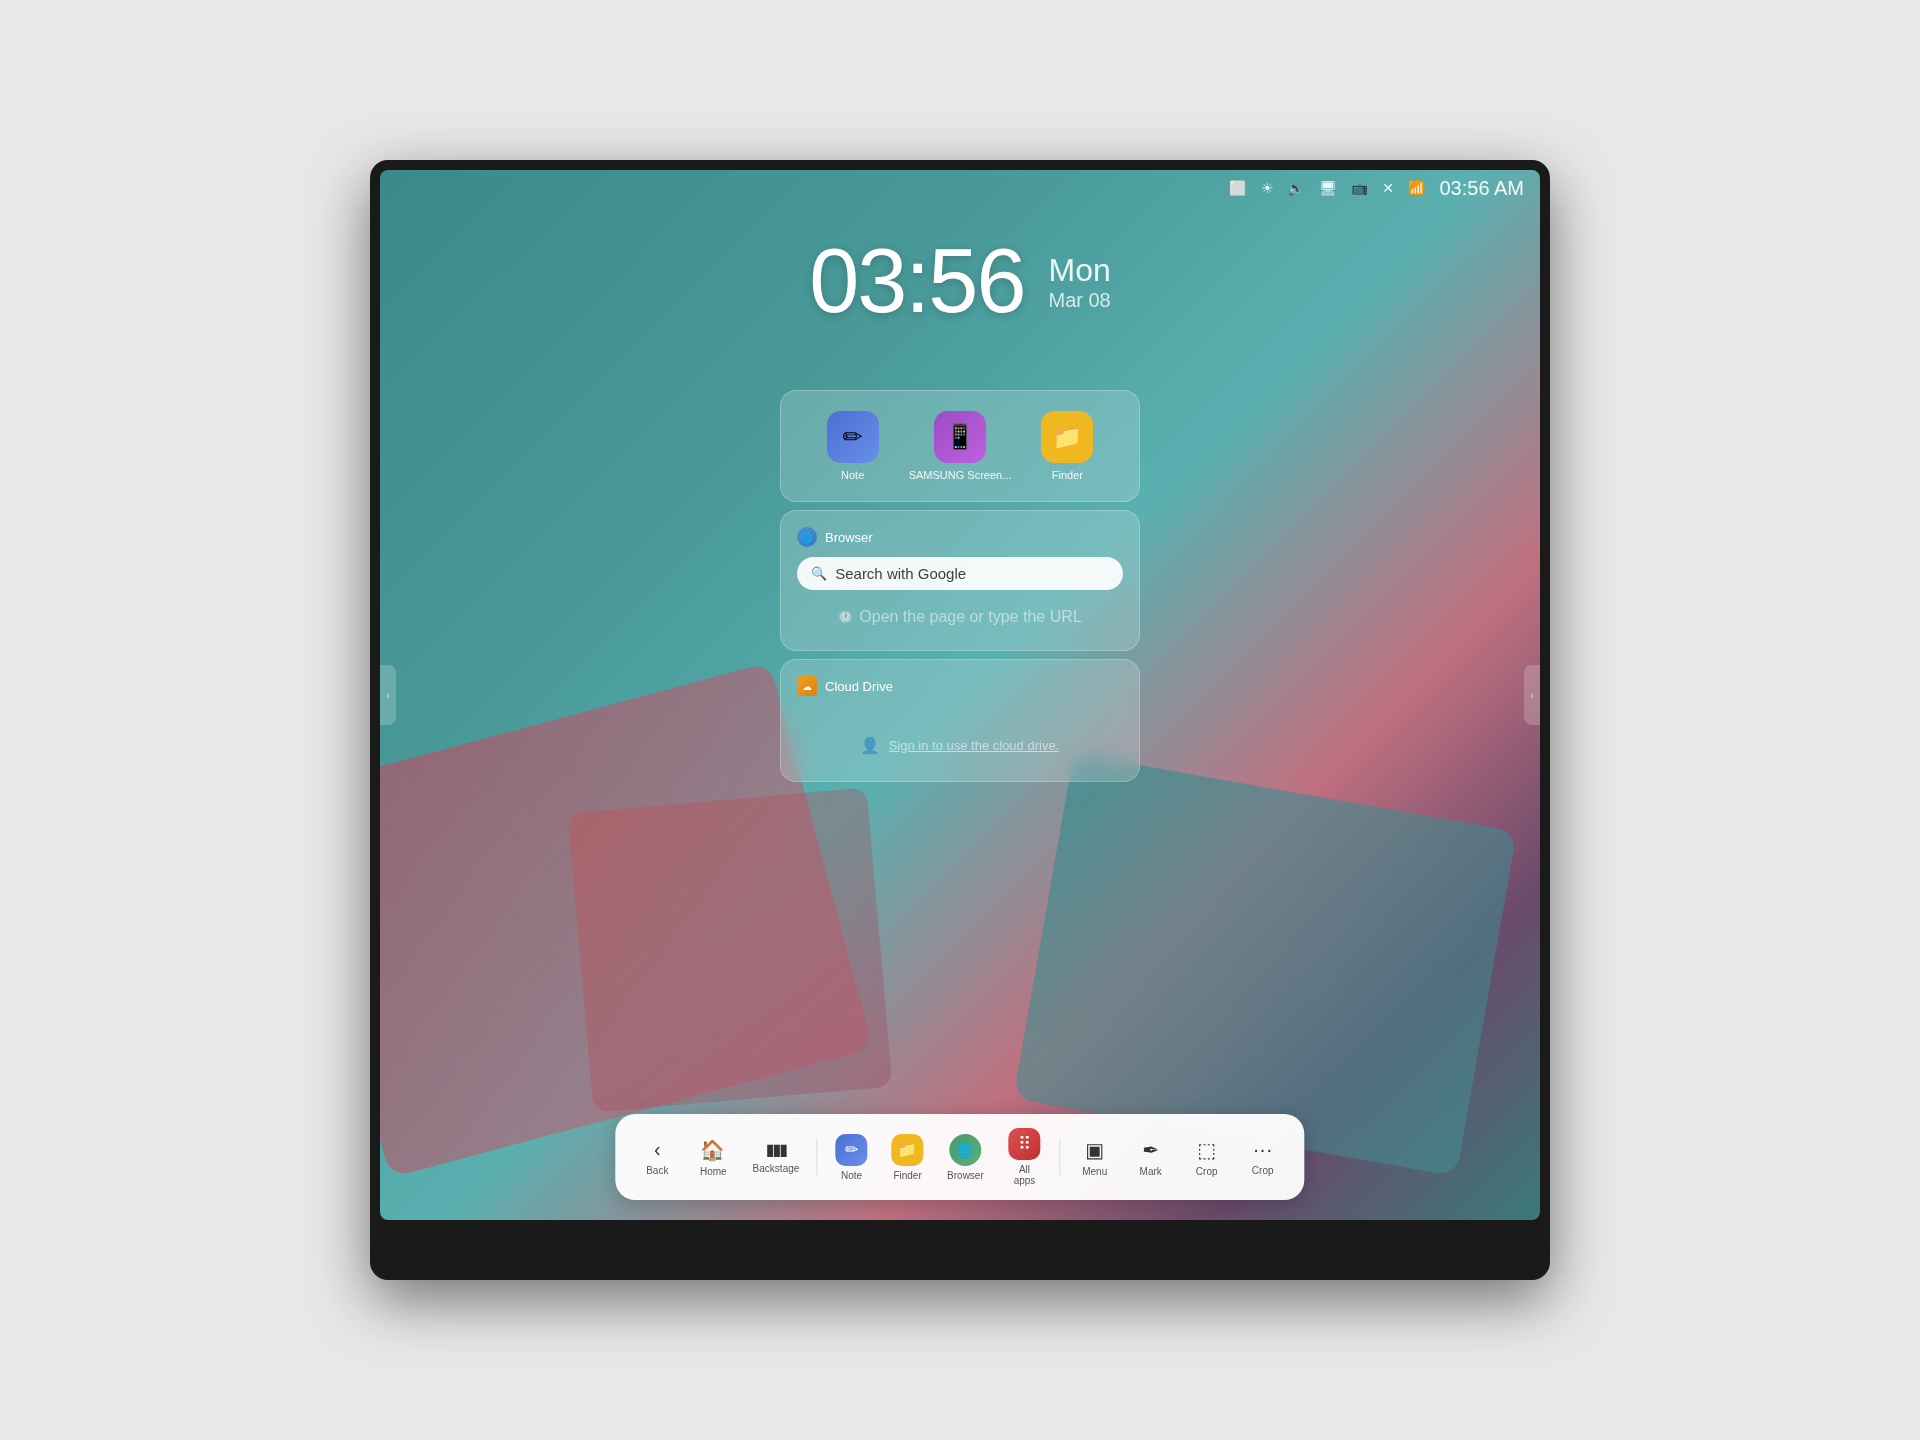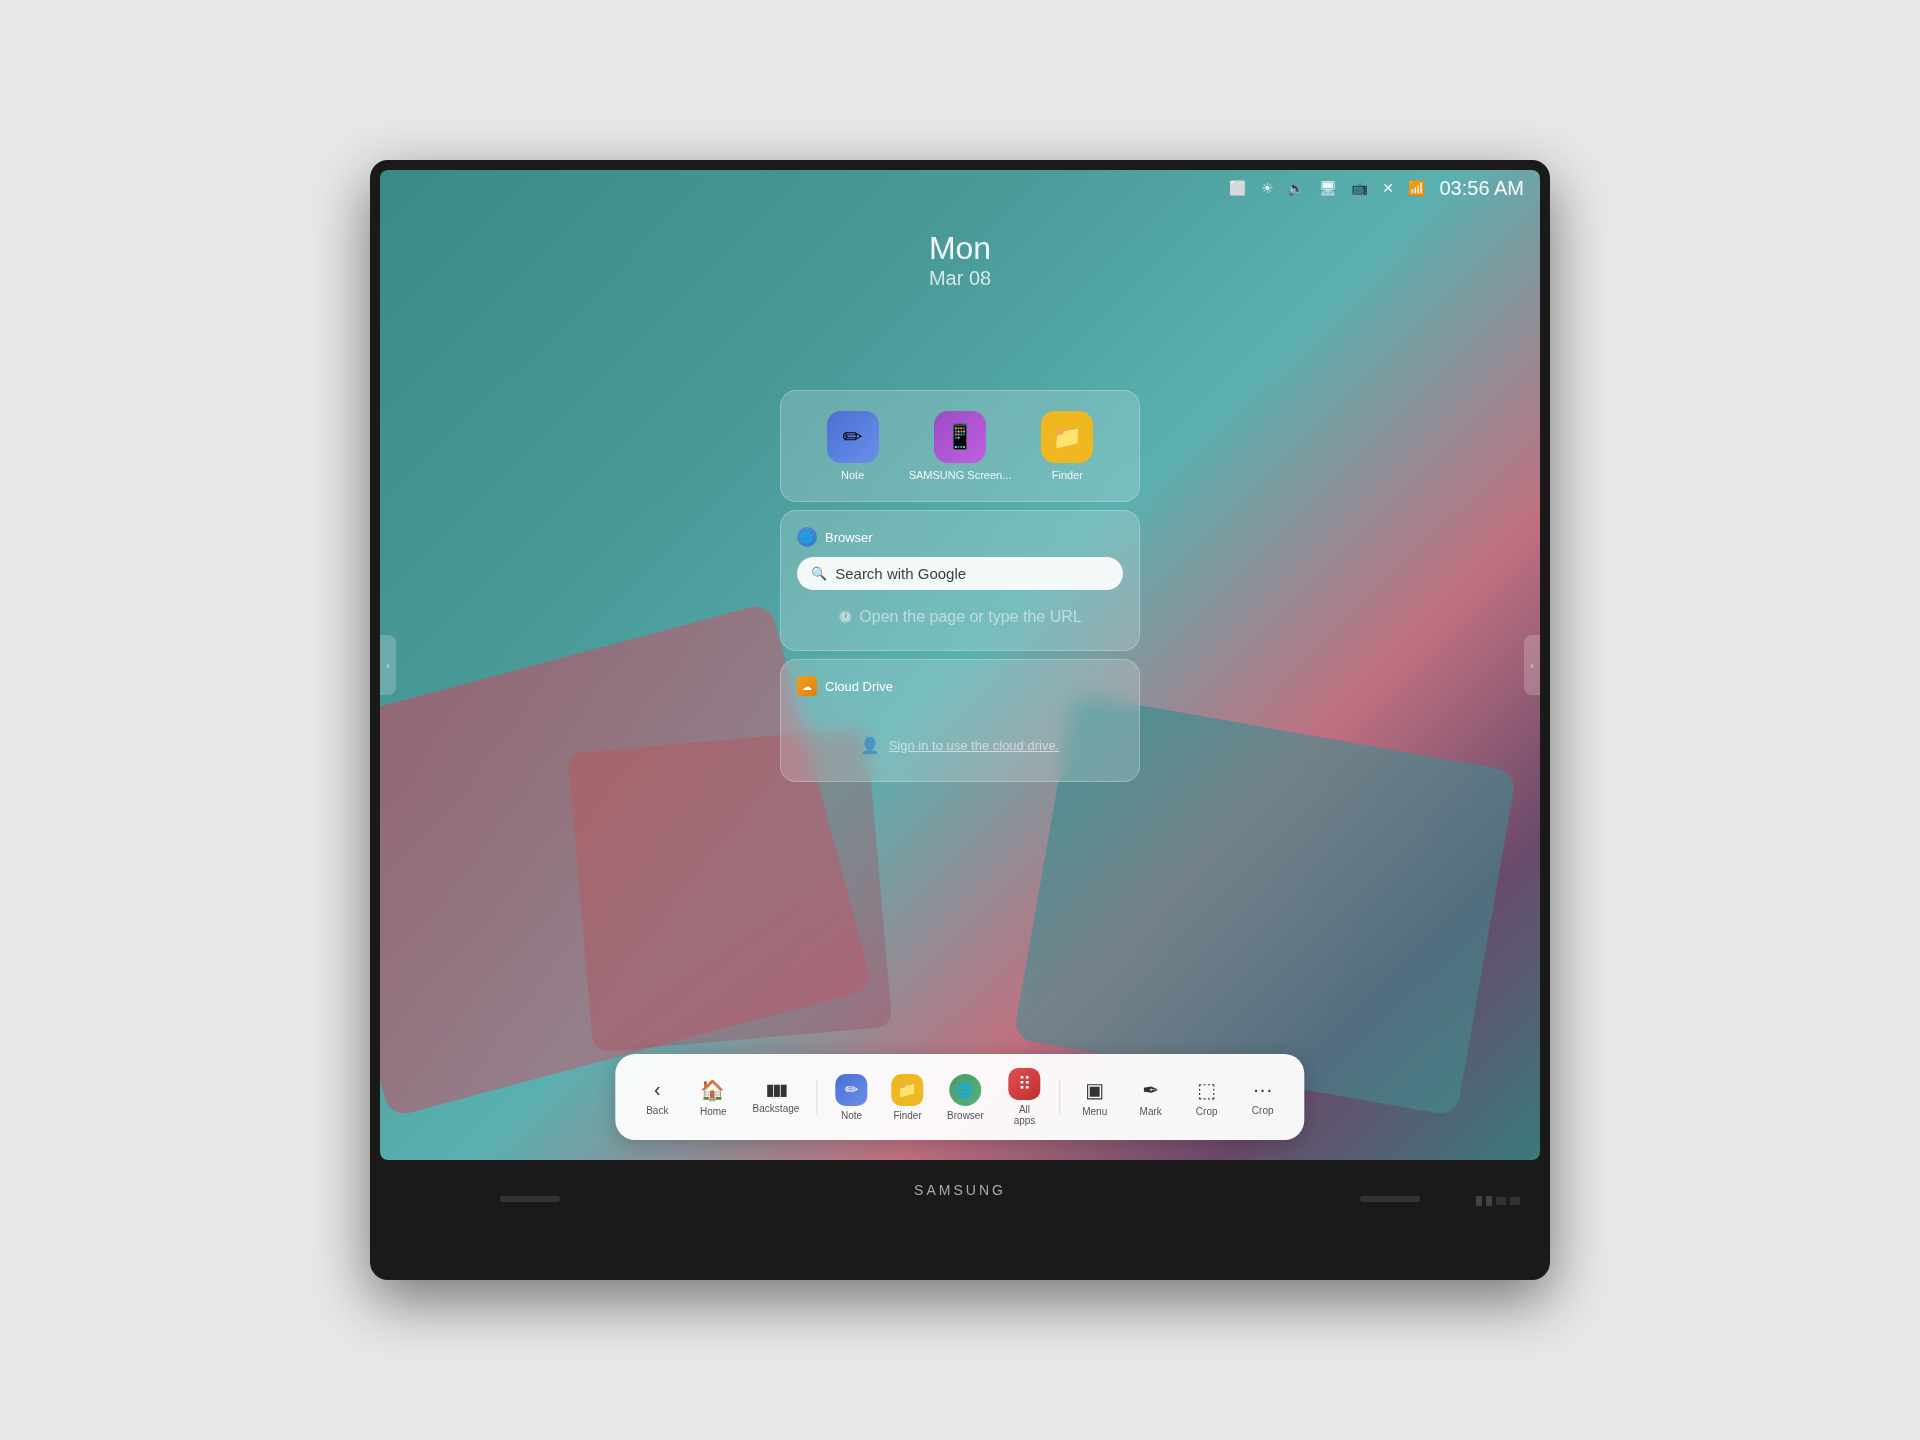--- a/index.html
+++ b/index.html
@@ -527,20 +527,21 @@
         <span class="status-icon">☀</span>
         <span class="status-icon">🔈</span>
         <span class="status-icon">🖥</span>
         <span class="status-icon">📺</span>
         <span class="status-icon">✕</span>
         <span class="status-icon">📶</span>
         <span class="status-time">03:56 AM</span>
       </div>
 
       <div class="clock-area">
+        <div class="clock-time">03:56</div>
         <div class="clock-date">
           <span class="clock-day">Mon</span>
           <span class="clock-month">Mar 08</span>
         </div>
       </div>
 
       <div class="cards-container">
 
         <div class="card apps-card">
           <div class="app-item">
@@ -650,25 +651,14 @@
 
         <div class="taskbar-item">
           <span class="taskbar-icon">···</span>
           <span class="taskbar-label">Crop</span>
         </div>
       </div>
 
     </div>
   </div>
 
-  <div class="monitor-bottom">
-    <span class="monitor-brand">SAMSUNG</span>
-    <div class="monitor-speaker-left"></div>
-    <div class="monitor-speaker-right"></div>
-    <div class="monitor-ports">
-      <div class="monitor-port"></div>
-      <div class="monitor-port"></div>
-      <div class="monitor-usb"></div>
-      <div class="monitor-usb"></div>
-    </div>
-  </div>
 
 </div>
 
 </body></html>

